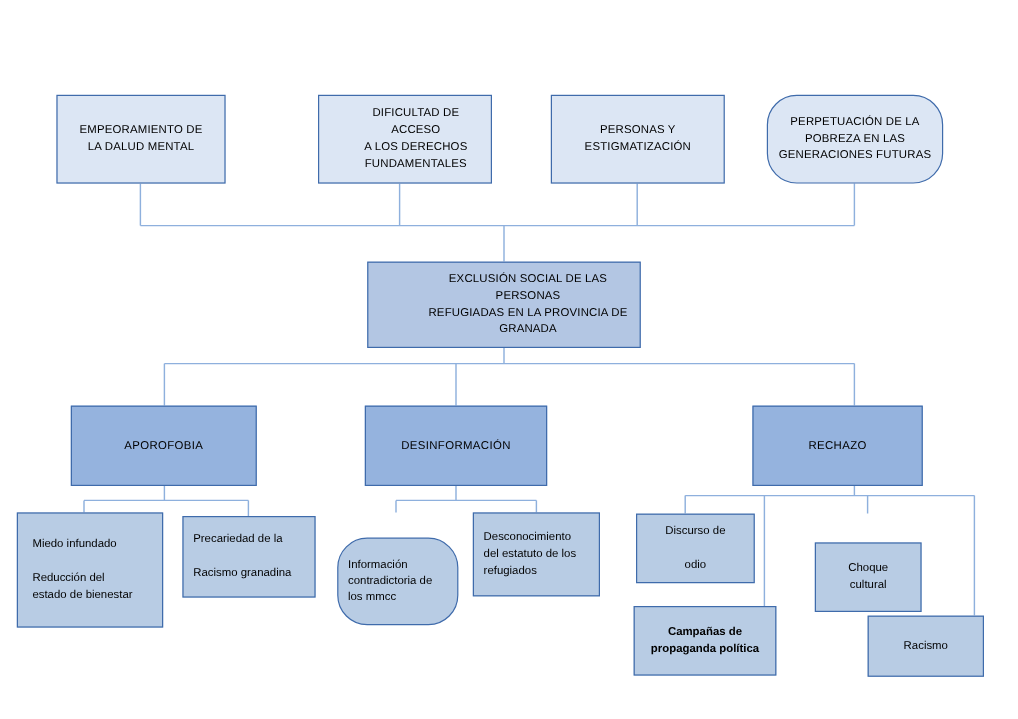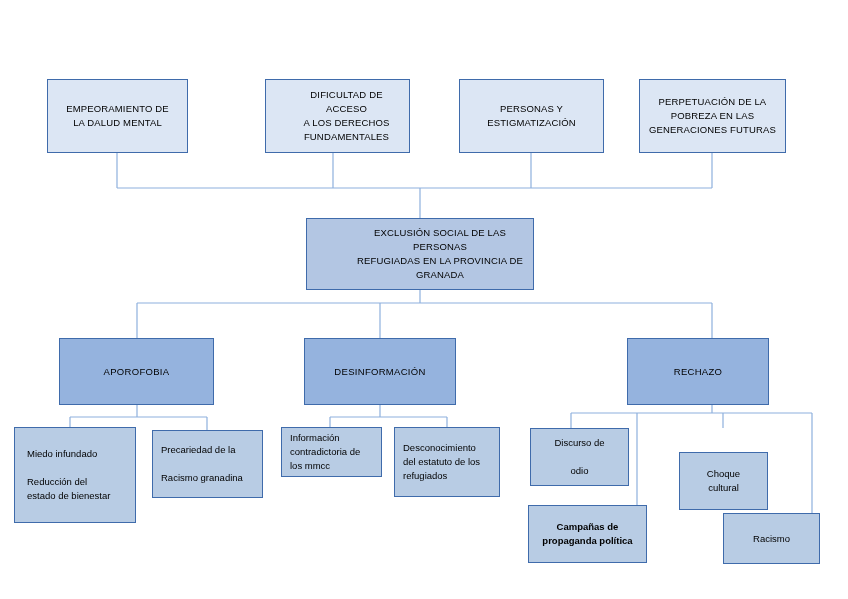--- a/index.html
+++ b/index.html
@@ -123,21 +123,21 @@
     <span class="txt">DIFICULTAD DE ACCESO
 A LOS DERECHOS
 FUNDAMENTALES</span>
   </div>
 
   <div class="node lvl-top" style="left:459px; top:79px; width:145px; height:74px;">
     <span class="txt">PERSONAS Y
 ESTIGMATIZACIÓN</span>
   </div>
 
-  <div class="node lvl-top" style="left:639px; top:79px; width:147px; height:74px;">
+  <div class="node lvl-top" style="left:639px; top:79px; width:147px; height:74px;border-radius:25px;">
     <span class="txt">PERPETUACIÓN DE LA
 POBREZA EN LAS
 GENERACIONES FUTURAS</span>
   </div>
 
   <div class="node lvl-center" style="left:306px; top:218px; width:228px; height:72px;padding-left:46px;">
     <span class="txt">EXCLUSIÓN SOCIAL DE LAS PERSONAS
 REFUGIADAS EN LA PROVINCIA DE
 GRANADA</span>
   </div>
@@ -160,21 +160,21 @@
 Reducción del
 estado de bienestar</span>
   </div>
 
   <div class="node lvl-leaf align-left" style="left:152px; top:430px; width:111px; height:68px;">
     <span class="txt">Precariedad de la
 
 Racismo granadina</span>
   </div>
 
-  <div class="node lvl-leaf align-left" style="left:281px; top:427px; width:101px; height:50px;">
+  <div class="node lvl-leaf align-left" style="left:281px; top:448px; width:101px; height:73px;border-radius:25px;">
     <span class="txt">Información
 contradictoria de
 los mmcc</span>
   </div>
 
   <div class="node lvl-leaf align-left" style="left:394px; top:427px; width:106px; height:70px;">
     <span class="txt">Desconocimiento
 del estatuto de los
 refugiados</span>
   </div>

